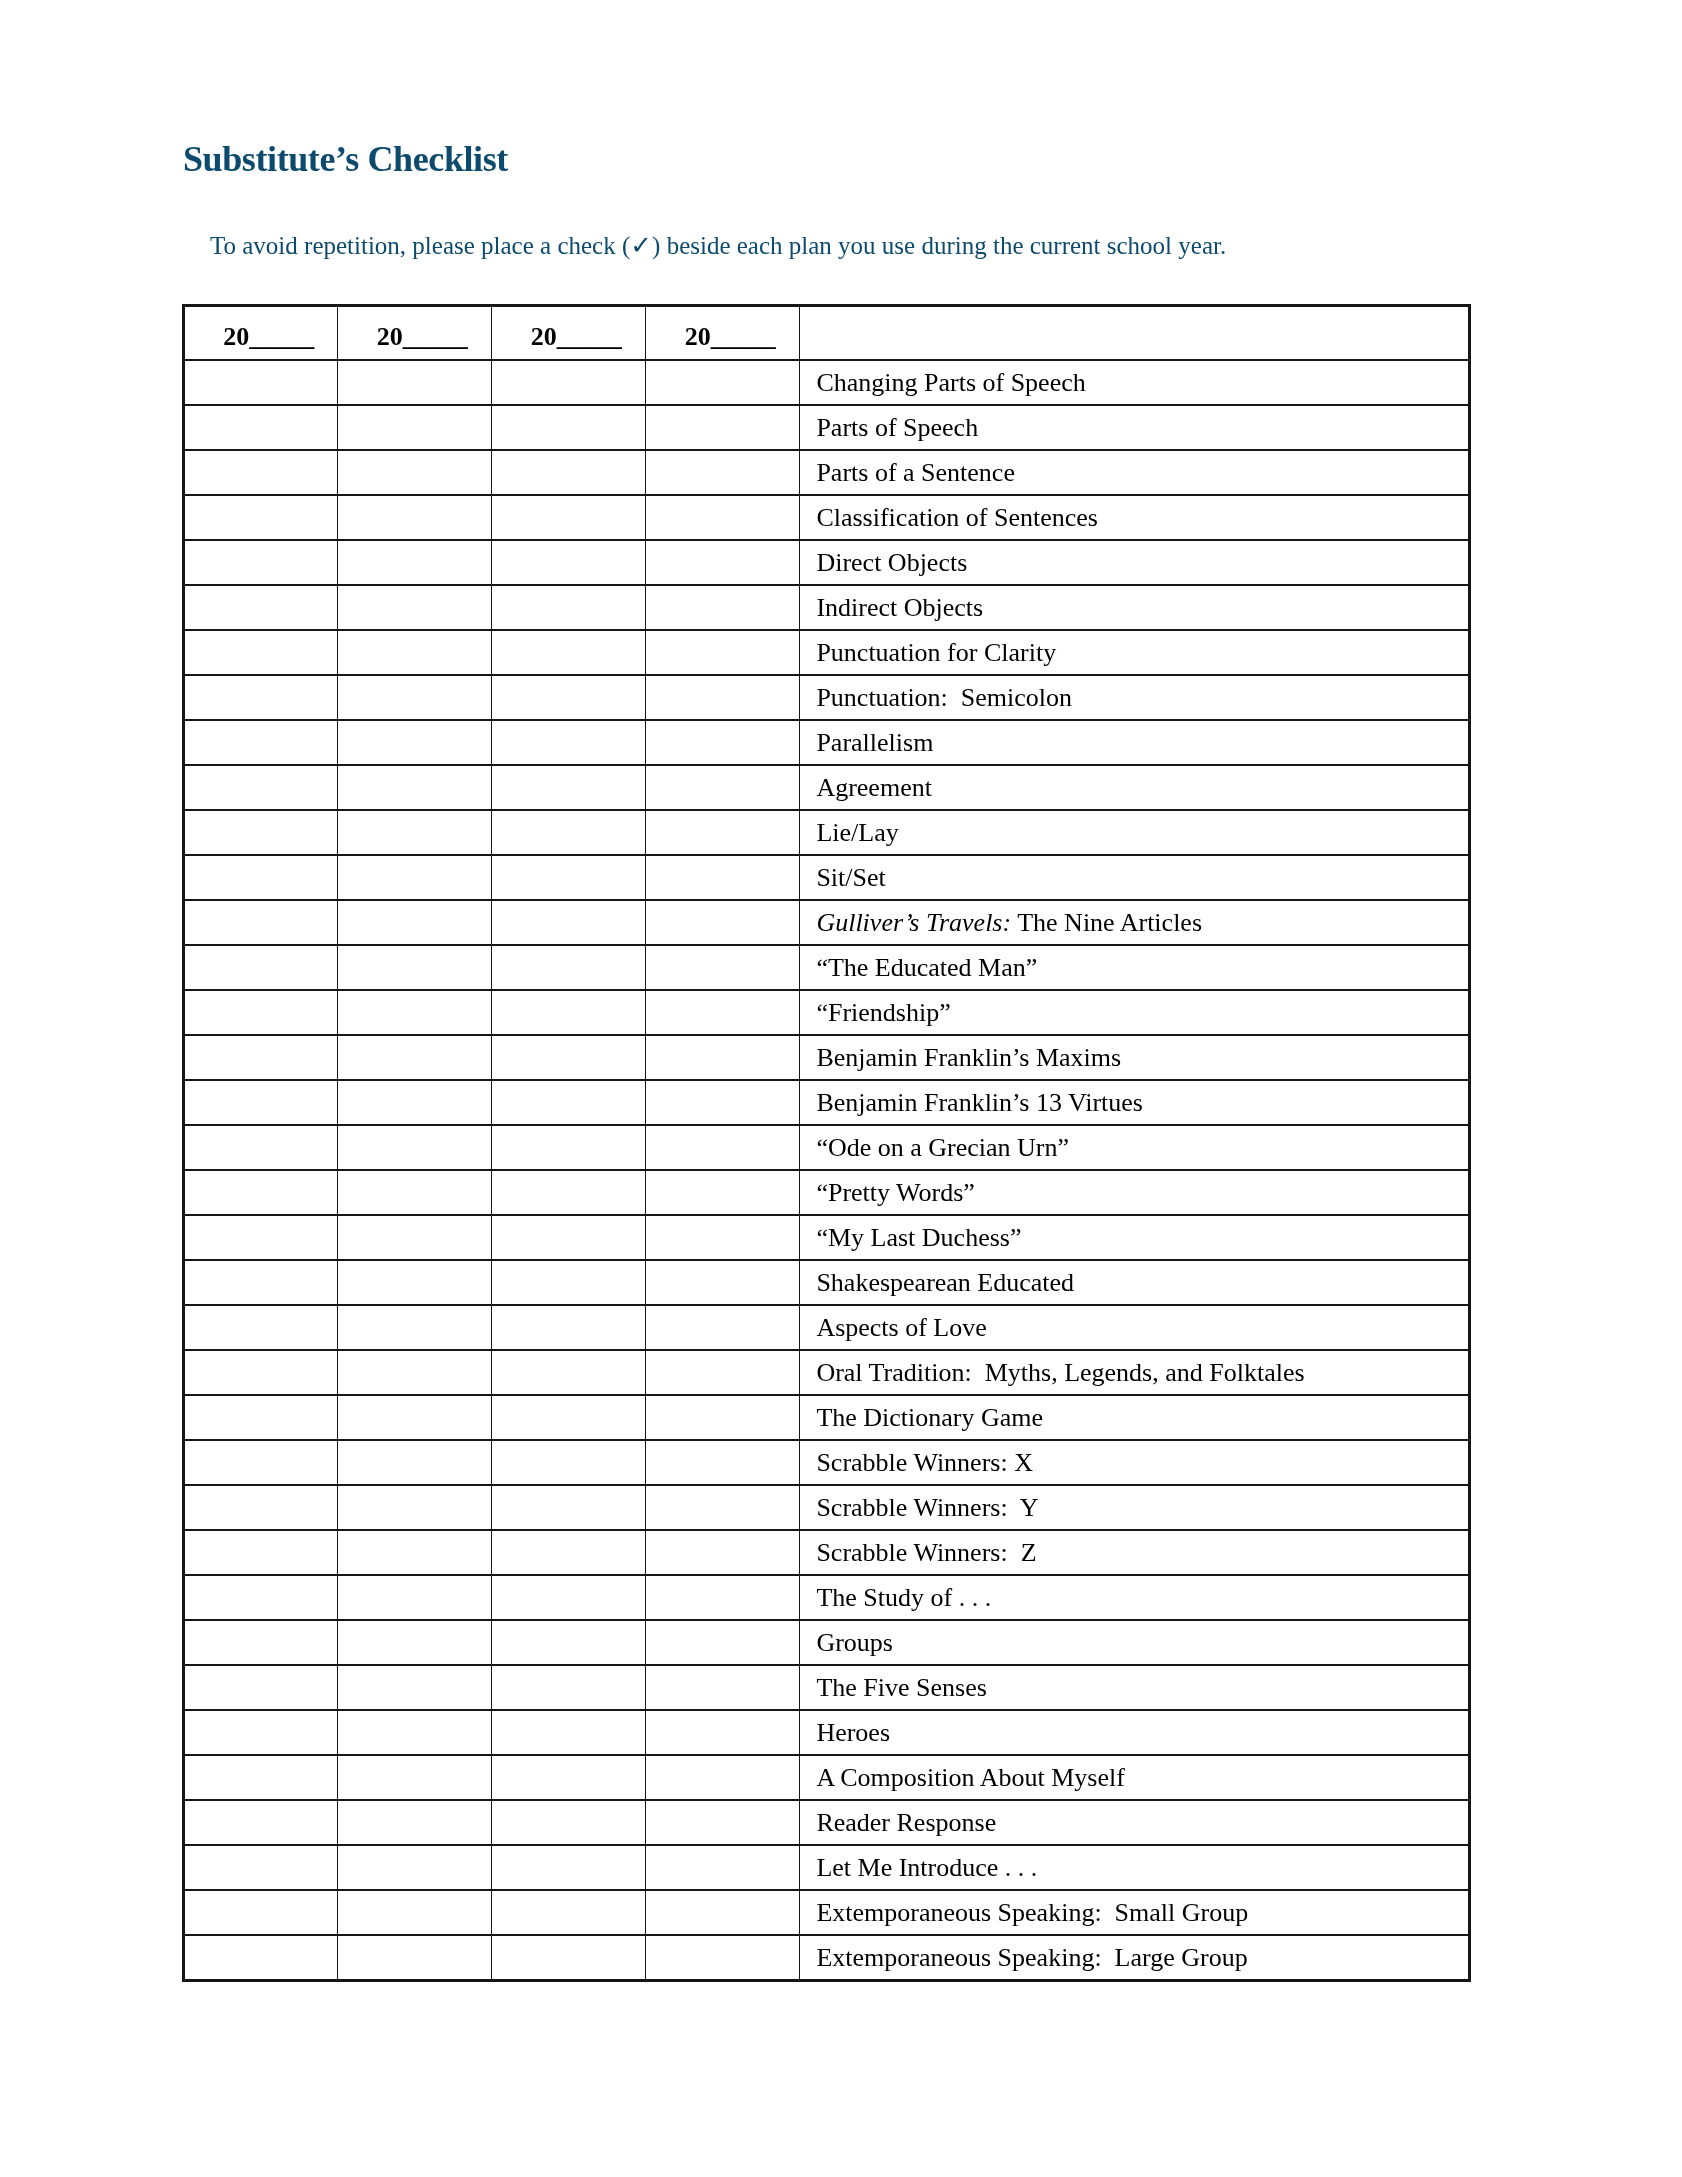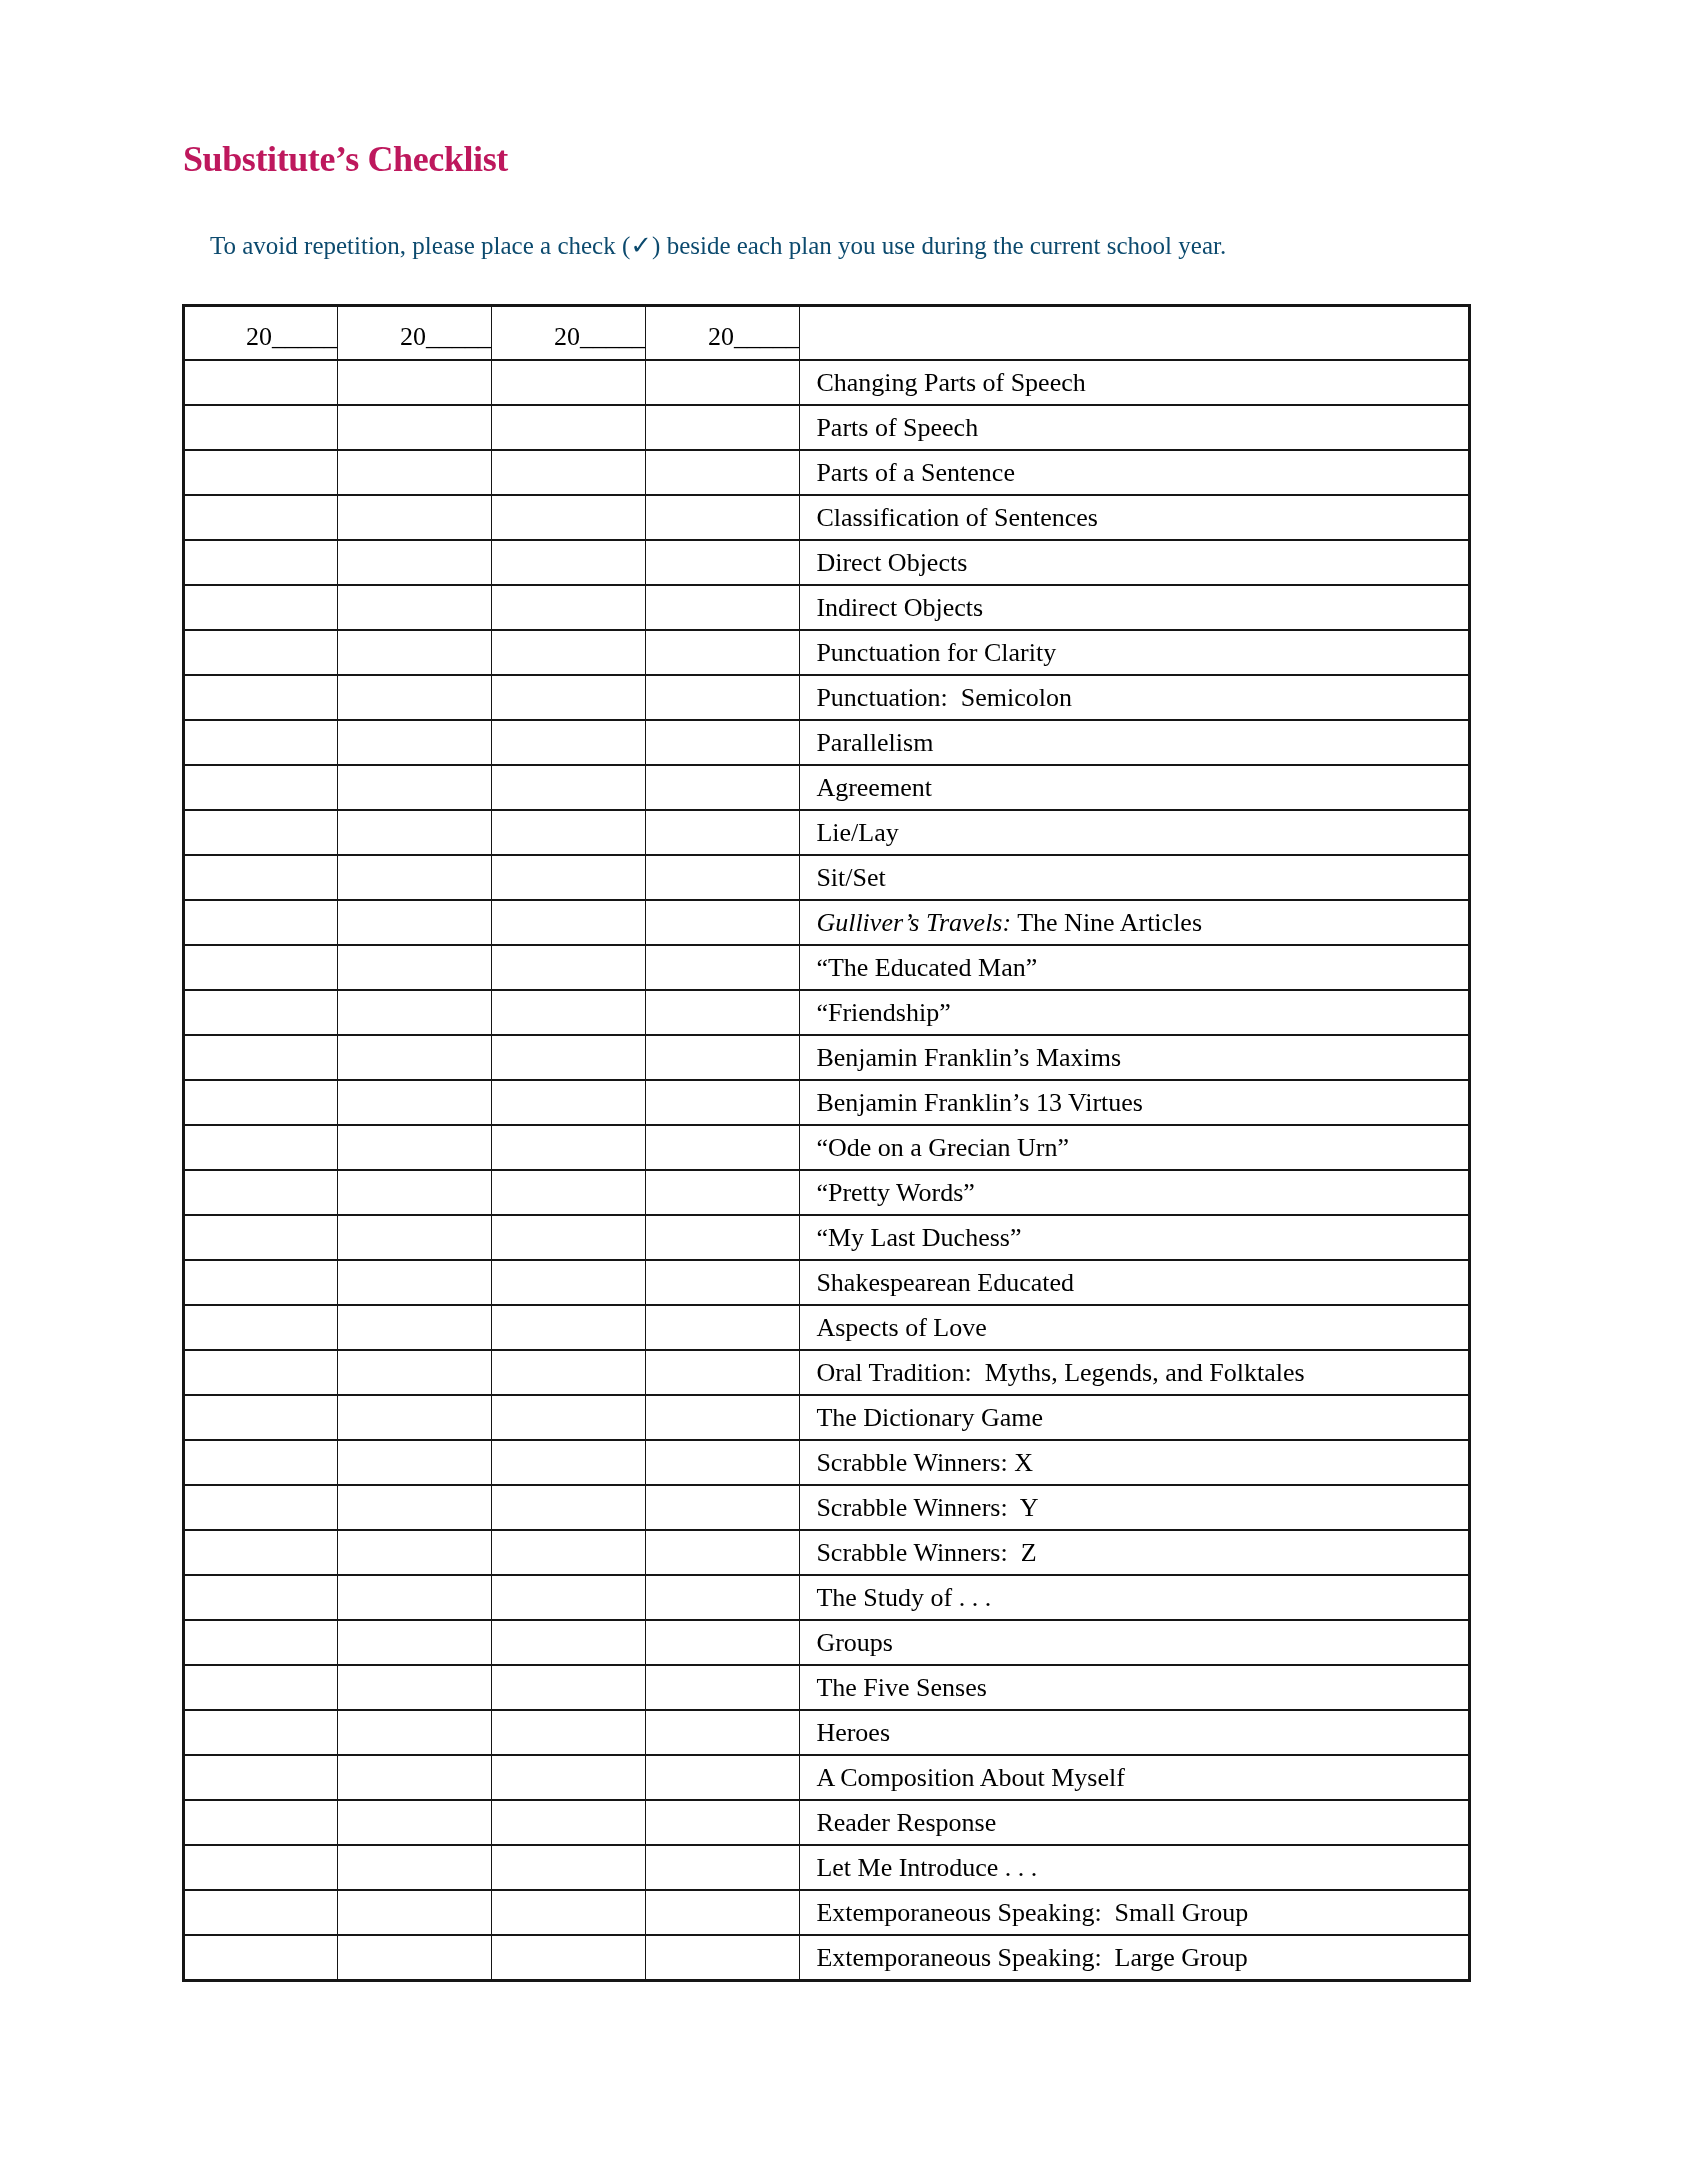--- a/index.html
+++ b/index.html
@@ -18,21 +18,21 @@
   }
   .title {
     position: absolute;
     left: 183px;
     top: 138px;
     margin: 0;
     font-family: "Liberation Serif", "DejaVu Serif", serif;
     font-weight: bold;
     font-size: 36px;
     letter-spacing: -0.4px;
-    color: #be185d;
+    color: #0c4a6e;
   }
   .instruction {
     position: absolute;
     left: 210px;
     top: 230px;
     margin: 0;
     font-size: 25px;
     color: #0c4a6e;
     white-space: pre;
   }
@@ -55,23 +55,23 @@
   table.checklist td {
     border-left: 1.7px solid #161616;
     border-right: 1.7px solid #161616;
     border-top: 2.6px solid #161616;
     border-bottom: 2.6px solid #161616;
     margin: 0;
   }
   col.check-col { width: 154px; }
   table.checklist thead th {
     height: 45px;
-    font-weight: normal;
+    font-weight: bold;
     font-size: 26px;
-    text-align: right;
+    text-align: center;
     vertical-align: middle;
     padding: 7px 0 0 15.6px;
     white-space: pre;
   }
   table.checklist tbody tr { height: 44px; }
   td.check-cell { height: 41px; }
   td.plan-cell {
     font-size: 26px;
     vertical-align: middle;
     padding: 1.7px 7px 0 16.4px;

